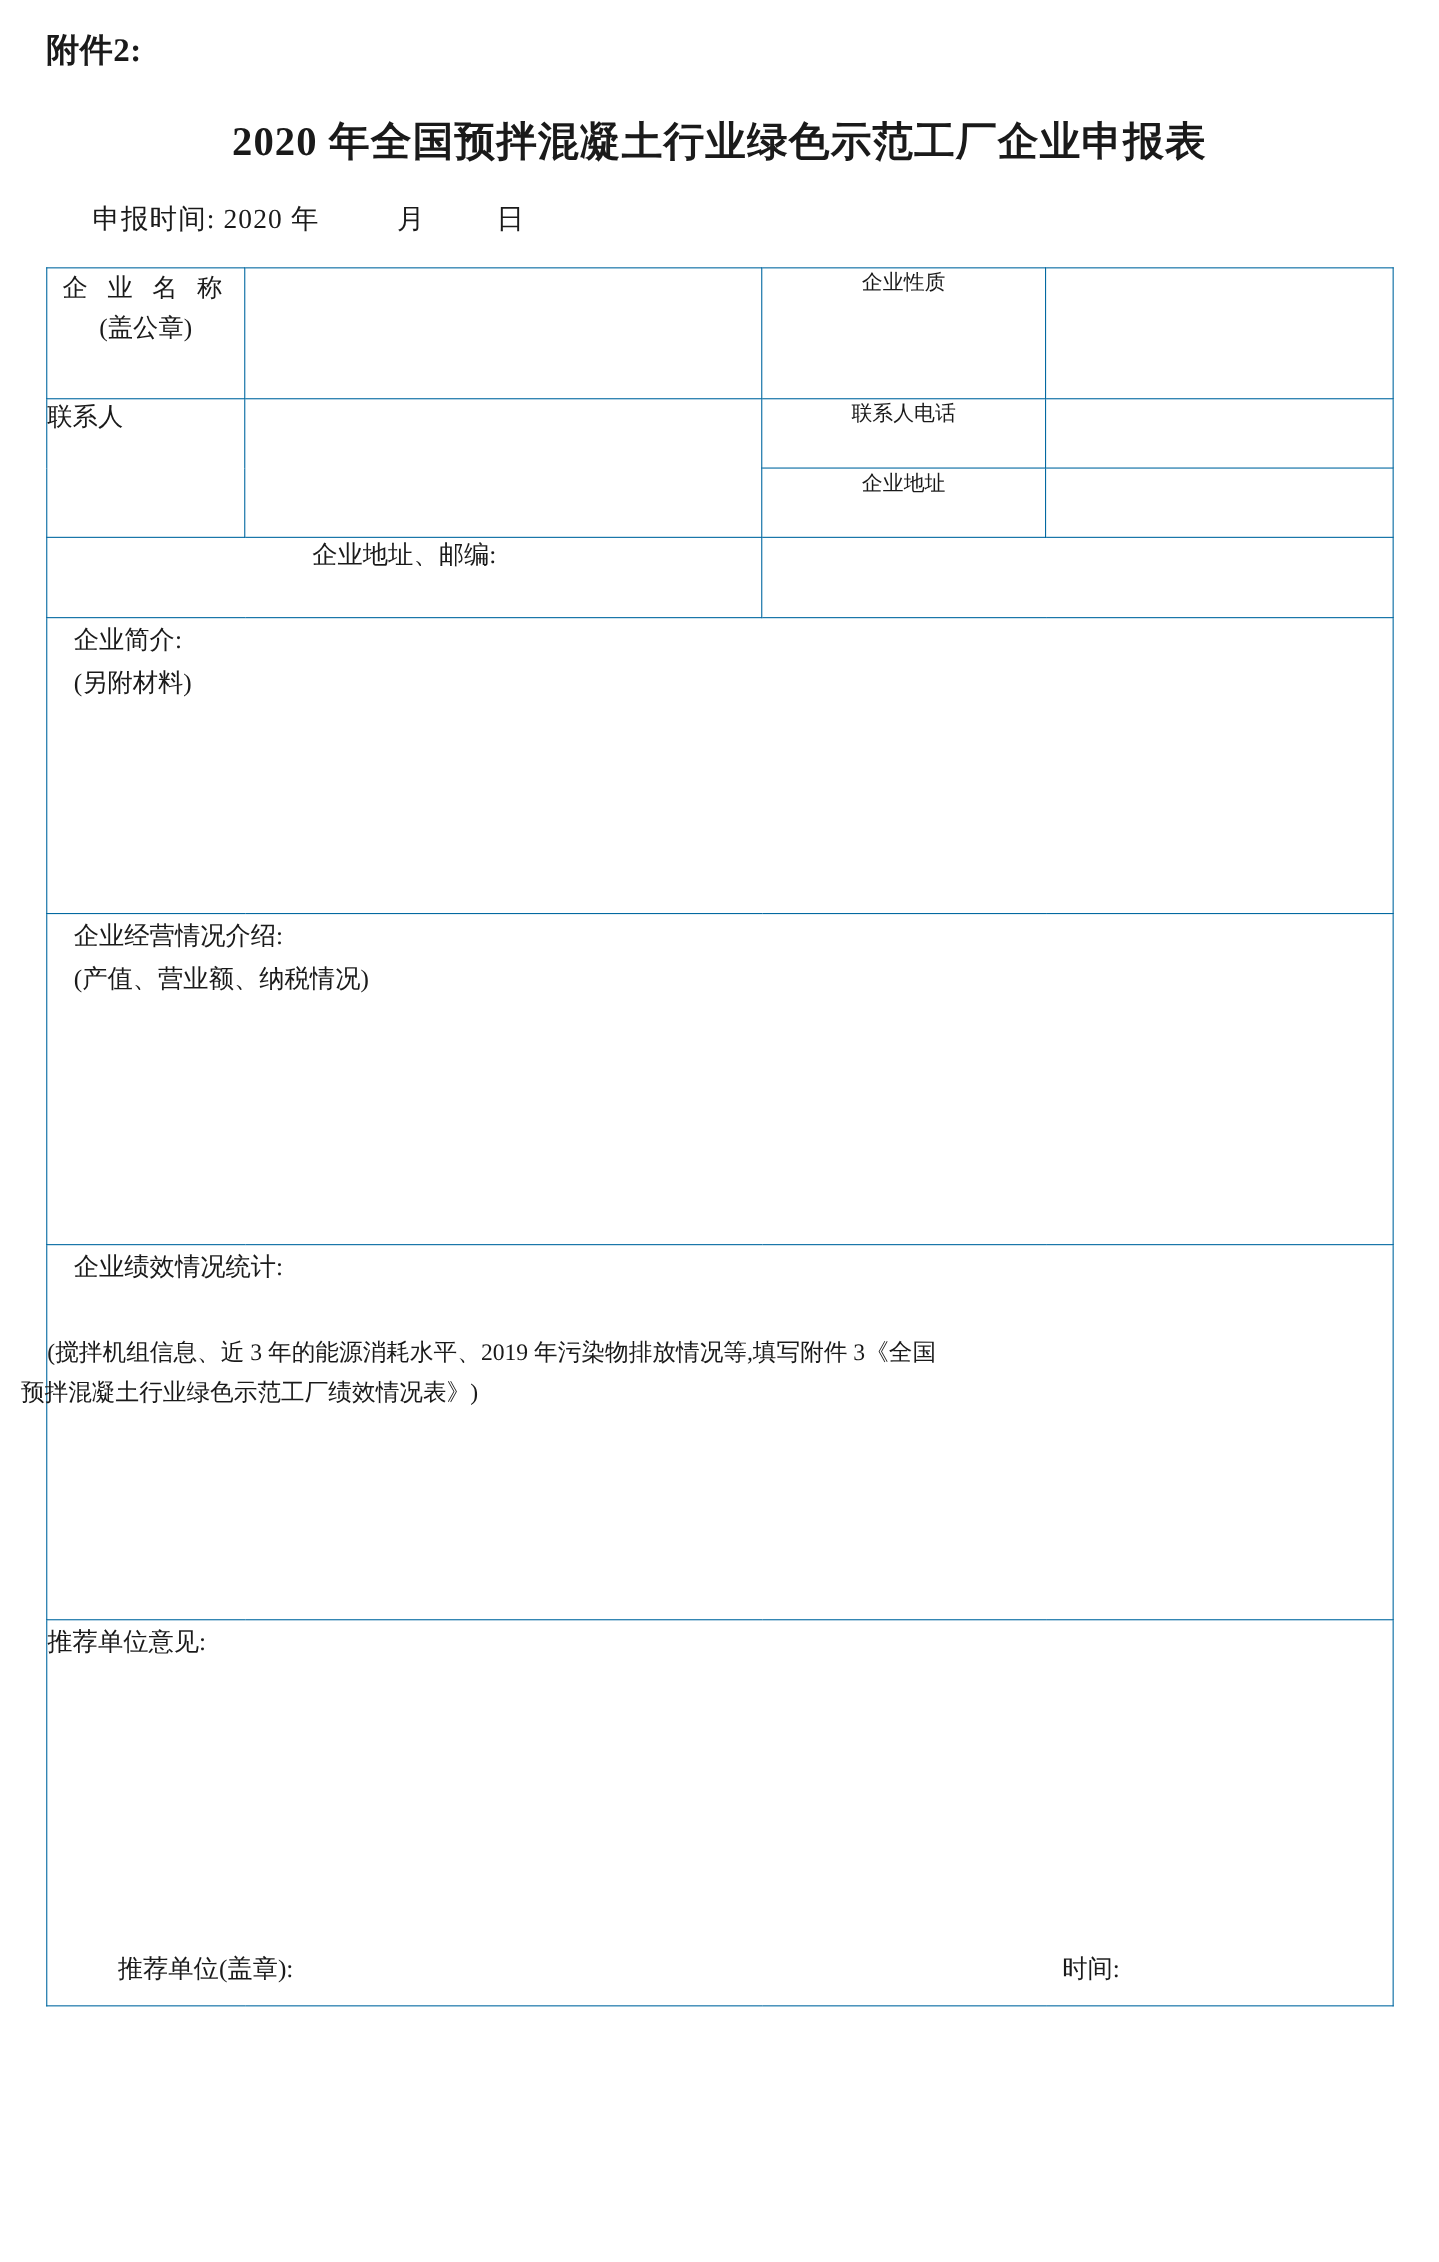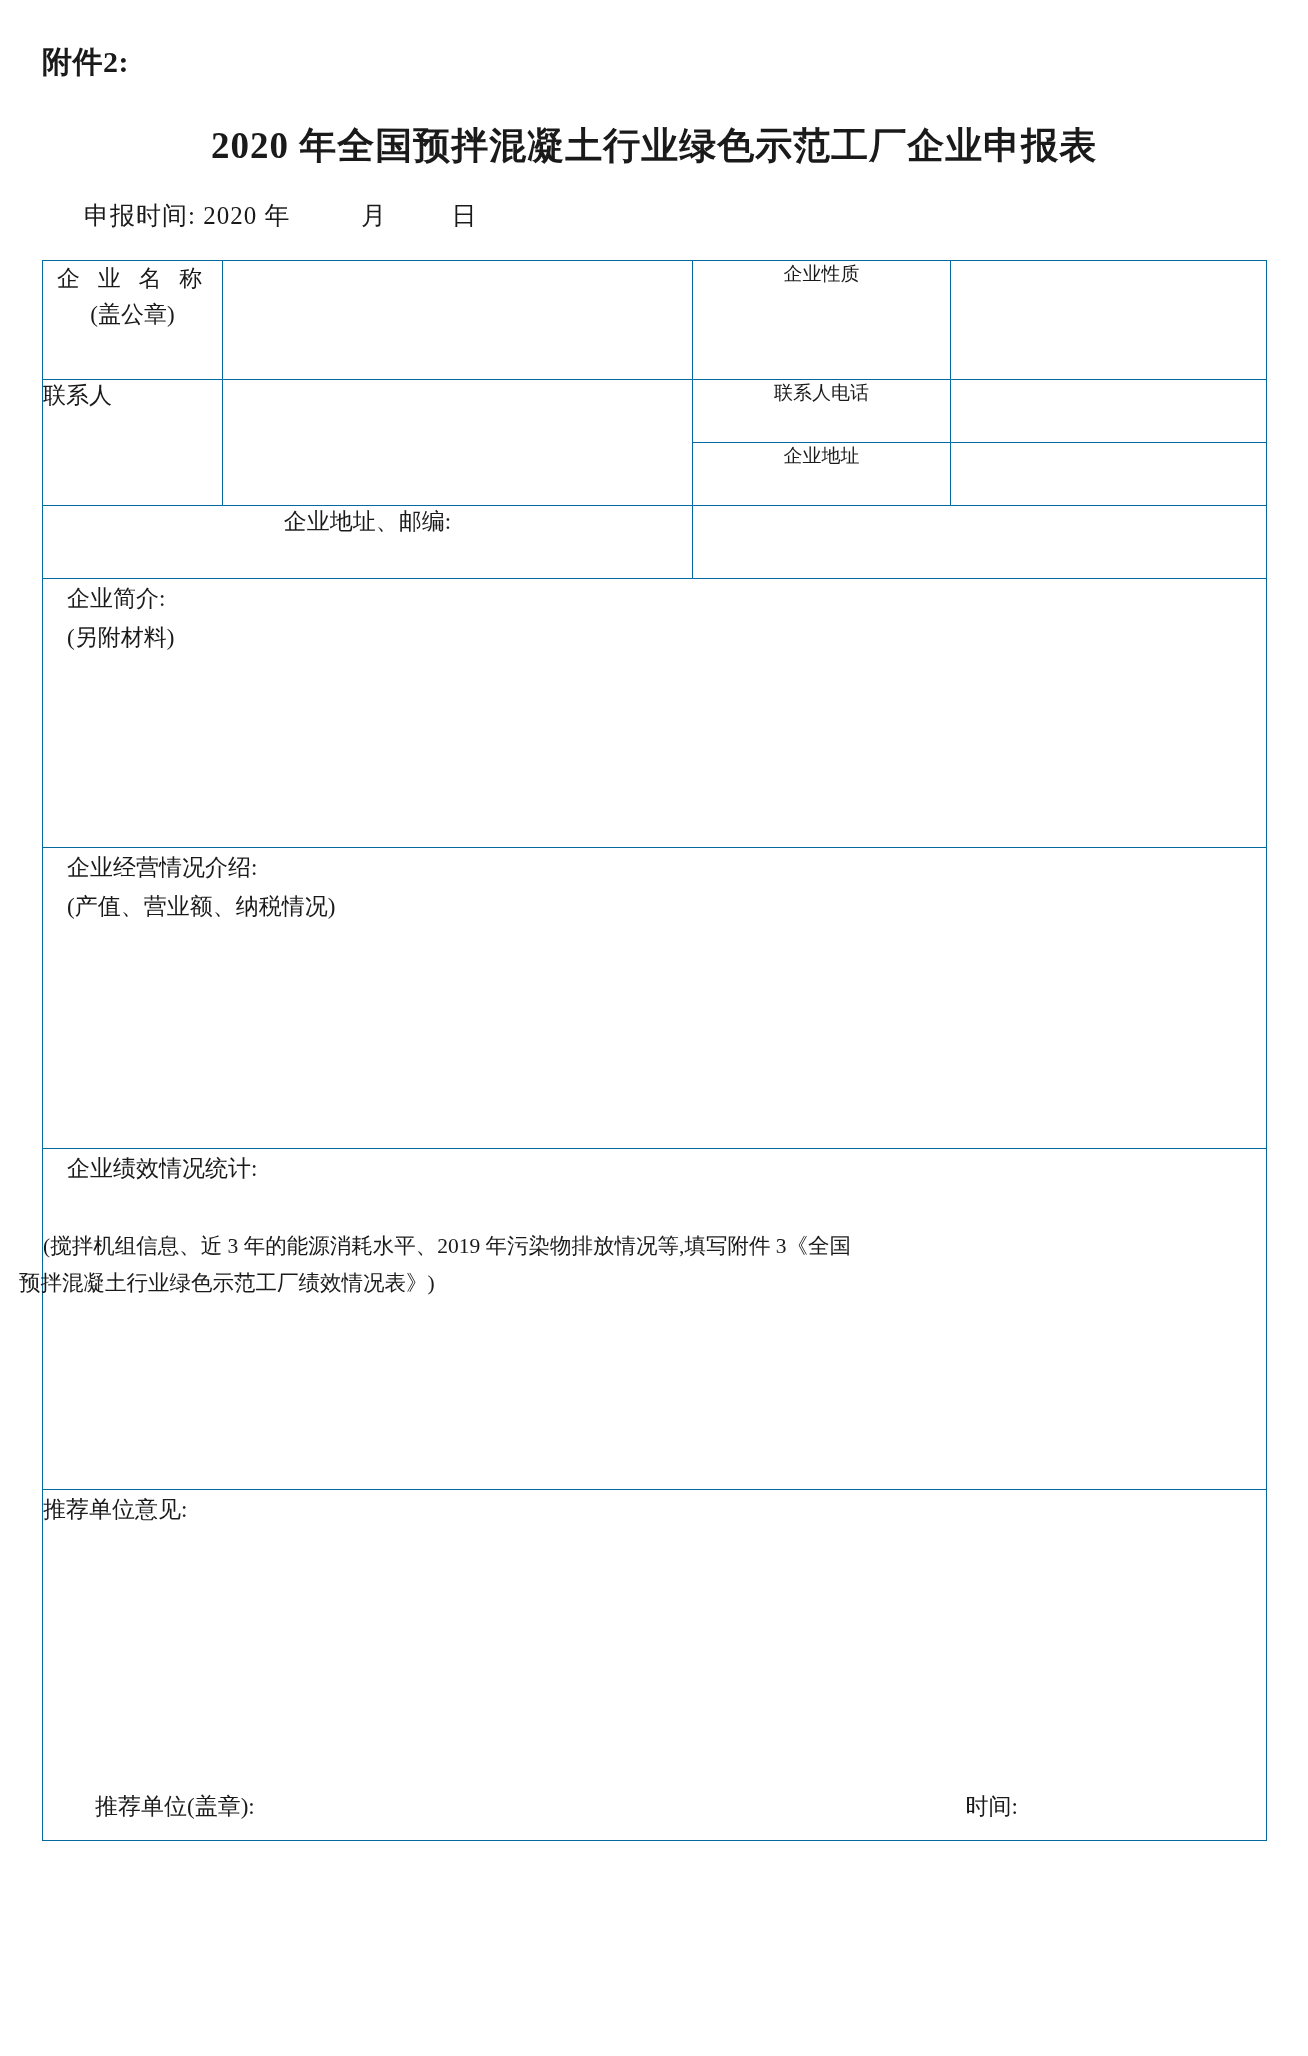--- a/index.html
+++ b/index.html
@@ -12,21 +12,21 @@
     height: 2056px;
     font-family: "Liberation Serif", "DejaVu Serif", serif;
     color: #1a1a1a;
     -webkit-font-smoothing: antialiased;
   }
   .page {
     position: relative;
     width: 1308px;
     height: 1679px;
     box-sizing: border-box;
-    padding: 30px 42px 0 42px;
+    padding: 13px 42px 0 42px;
   }
   .attachment-label {
     font-size: 30px;
     font-weight: bold;
     letter-spacing: 0.5px;
     margin: 12px 0 0 0;
     font-family: "Liberation Serif", "DejaVu Serif", serif;
   }
   .doc-title {
     text-align: center;
@@ -97,21 +97,21 @@
   }
   .block-note .cont { display: block; text-indent: 0; padding-left: 0; }
   .rec-cell {
     position: relative;
     padding: 16px 22px 0 22px;
     font-size: 23px;
     line-height: 1.7;
   }
   .rec-footer {
     position: absolute;
-    left: 0;
+    left: 12px;
     right: 0;
     bottom: 14px;
     display: flex;
     font-size: 23px;
   }
   .rec-footer .unit { margin-left: 52px; }
   .rec-footer .time { margin-left: auto; margin-right: 248px; }
   .empty-fill { display: block; }
 </style>
 </head>

